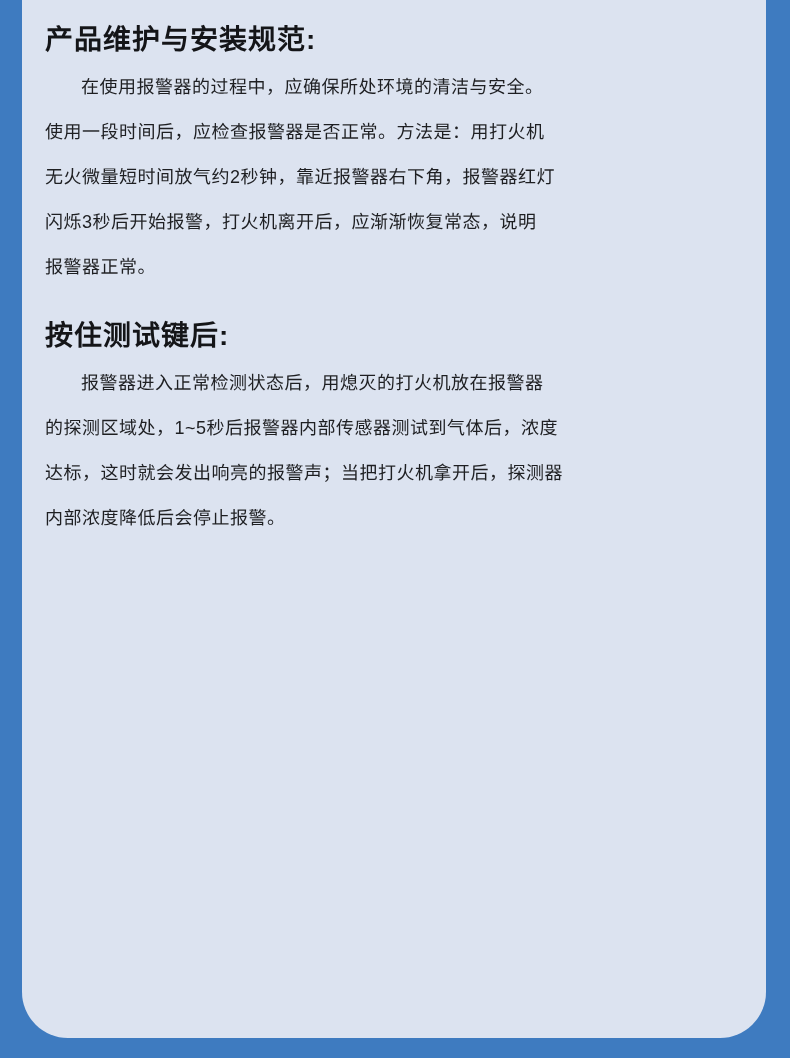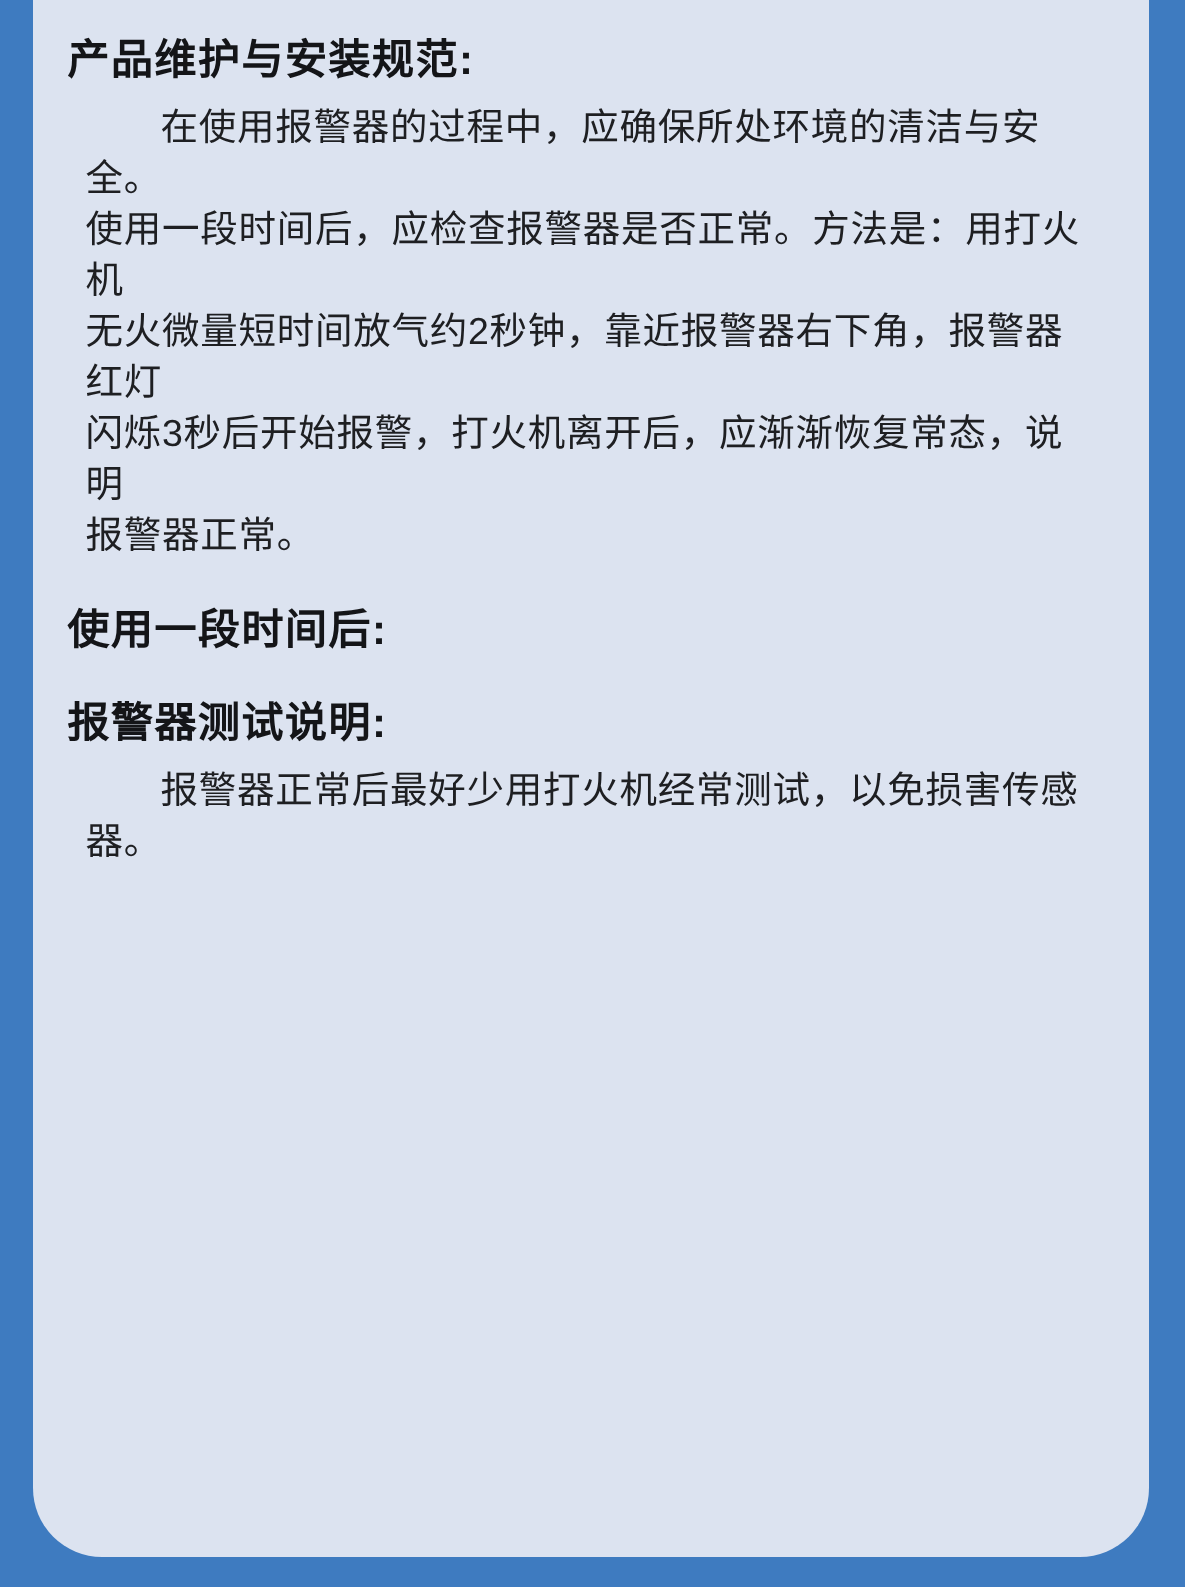--- a/index.html
+++ b/index.html
@@ -27,23 +27,23 @@
   .section:first-child { margin-top: 0; }
   .section-heading {
     font-size: 28px;
     line-height: 32px;
     font-weight: 700;
     margin: 0 0 9px 0;
     color: var(--heading, #141518);
     letter-spacing: 1px;
   }
   .para {
-    font-size: 25px;
-    line-height: 34px;
-    margin: 12px;
+    font-size: 18px;
+    line-height: 45px;
+    margin: 0;
     white-space: pre-line;
     text-indent: 2em;
     letter-spacing: 0.5px;
   }
 </style>
 </head>
 <body>
 
 <div class="card">
 
@@ -51,21 +51,21 @@
     <h2 class="section-heading">产品维护与安装规范:</h2>
     <p class="para">在使用报警器的过程中，应确保所处环境的清洁与安全。
 使用一段时间后，应检查报警器是否正常。方法是：用打火机
 无火微量短时间放气约2秒钟，靠近报警器右下角，报警器红灯
 闪烁3秒后开始报警，打火机离开后，应渐渐恢复常态，说明
 报警器正常。</p>
   </div>
 
 
   <div class="section">
-    <h2 class="section-heading">使用一段时间后:</h2>
+    <h2 class="section-heading">按住测试键后:</h2>
+    <p class="para">报警器进入正常检测状态后，用熄灭的打火机放在报警器
+的探测区域处，1~5秒后报警器内部传感器测试到气体后，浓度
+达标，这时就会发出响亮的报警声；当把打火机拿开后，探测器
+内部浓度降低后会停止报警。</p>
   </div>
 
-  <div class="section">
-    <h2 class="section-heading">报警器测试说明:</h2>
-    <p class="para">报警器正常后最好少用打火机经常测试，以免损害传感器。</p>
-  </div>
 
 </div>
 
 </body></html>

